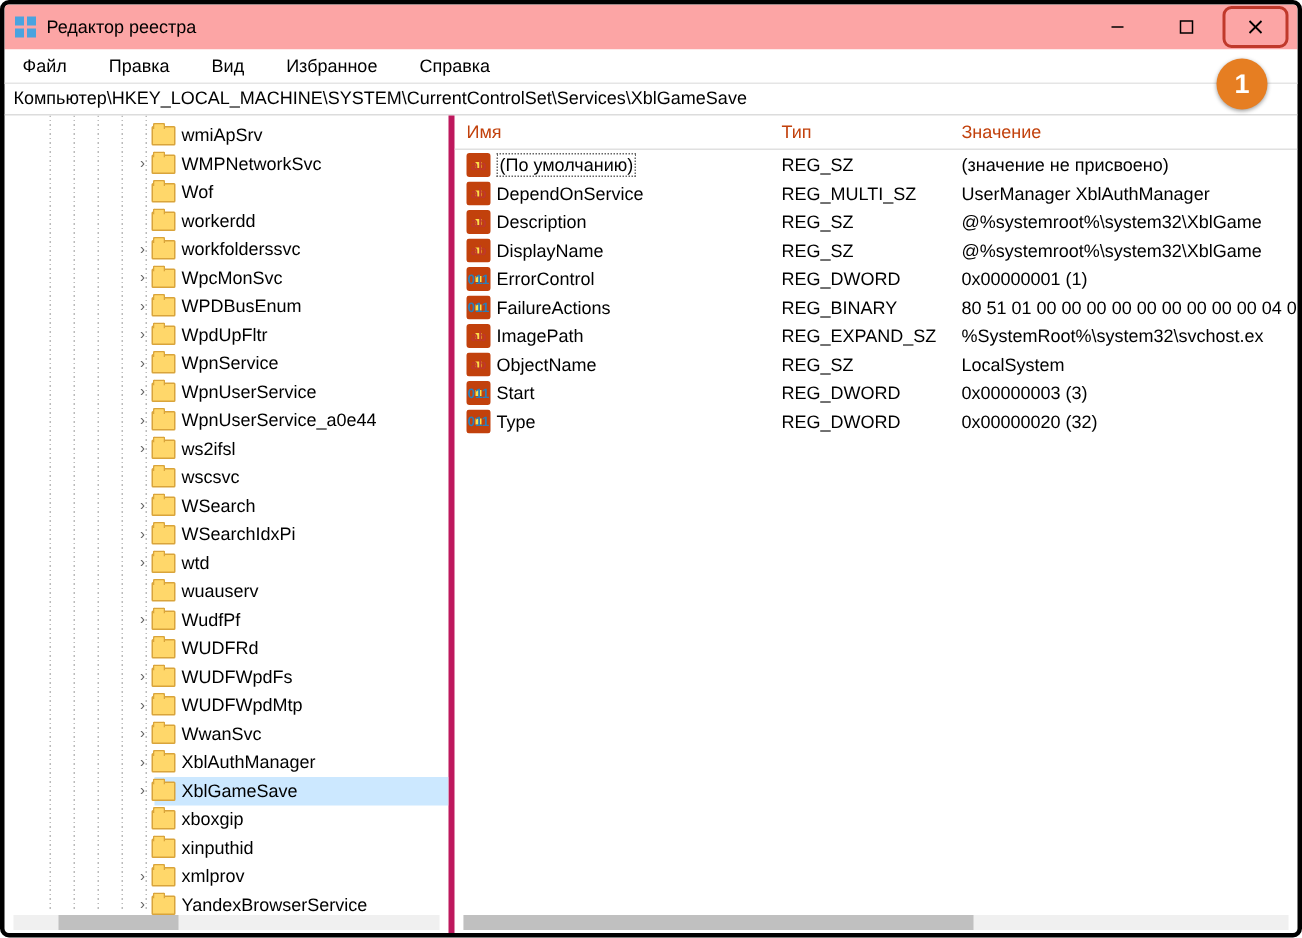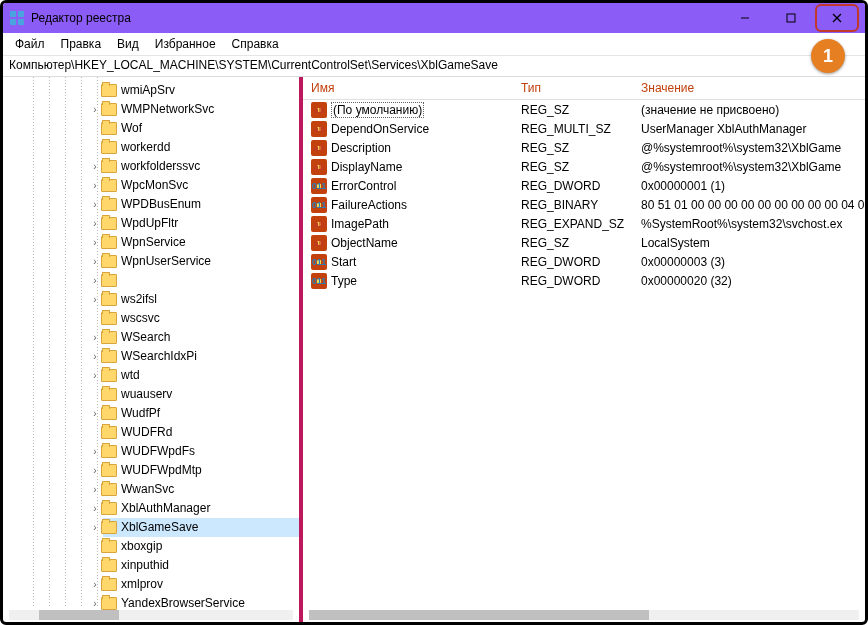--- a/index.html
+++ b/index.html
@@ -13,21 +13,21 @@
     border: 3px solid #000;
     border-radius: 6px;
     position: relative;
   }
   
   .titlebar {
     display: flex;
     align-items: center;
     height: 30px;
     padding: 0 6px;
-    background: #8b5cf6;
+    background: #fca5a5;
   }
   .titlebar .app-icon {
     width: 16px; height: 16px;
     margin-right: 6px;
     display: inline-block;
   }
   .titlebar .title { flex: 1; font-size: 12px; }
   .win-btns { display: flex; gap: 2px; }
   .win-btn {
     width: 44px; height: 28px;
@@ -50,21 +50,21 @@
     color: #fff;
     font-weight: bold;
     font-size: 18px;
     display: flex; align-items: center; justify-content: center;
     box-shadow: 0 1px 3px rgba(0,0,0,0.4);
     z-index: 10;
   }
   
   .menubar {
     display: flex;
-    gap: 4px;
+    gap: 16px;
     padding: 2px 6px;
     background: #fff;
     border-bottom: 1px solid #e5e5e5;
   }
   .menubar span { padding: 2px 6px; cursor: default; }
   
   .addressbar {
     padding: 2px 6px 4px 6px;
     font-size: 12px;
     border-bottom: 1px solid #dcdcdc;
@@ -295,20 +295,21 @@
           <span class="label">WpnService</span>
         </div>
         <div class="tree-item">
           <span class="exp">›</span>
           <span class="folder"></span>
           <span class="label">WpnUserService</span>
         </div>
         <div class="tree-item">
           <span class="exp">›</span>
           <span class="folder"></span>
+          <span class="label">WpnUserService_a0e44</span>
         </div>
         <div class="tree-item">
           <span class="exp">›</span>
           <span class="folder"></span>
           <span class="label">ws2ifsl</span>
         </div>
         <div class="tree-item">
           <span class="exp"></span>
           <span class="folder"></span>
           <span class="label">wscsvc</span>

